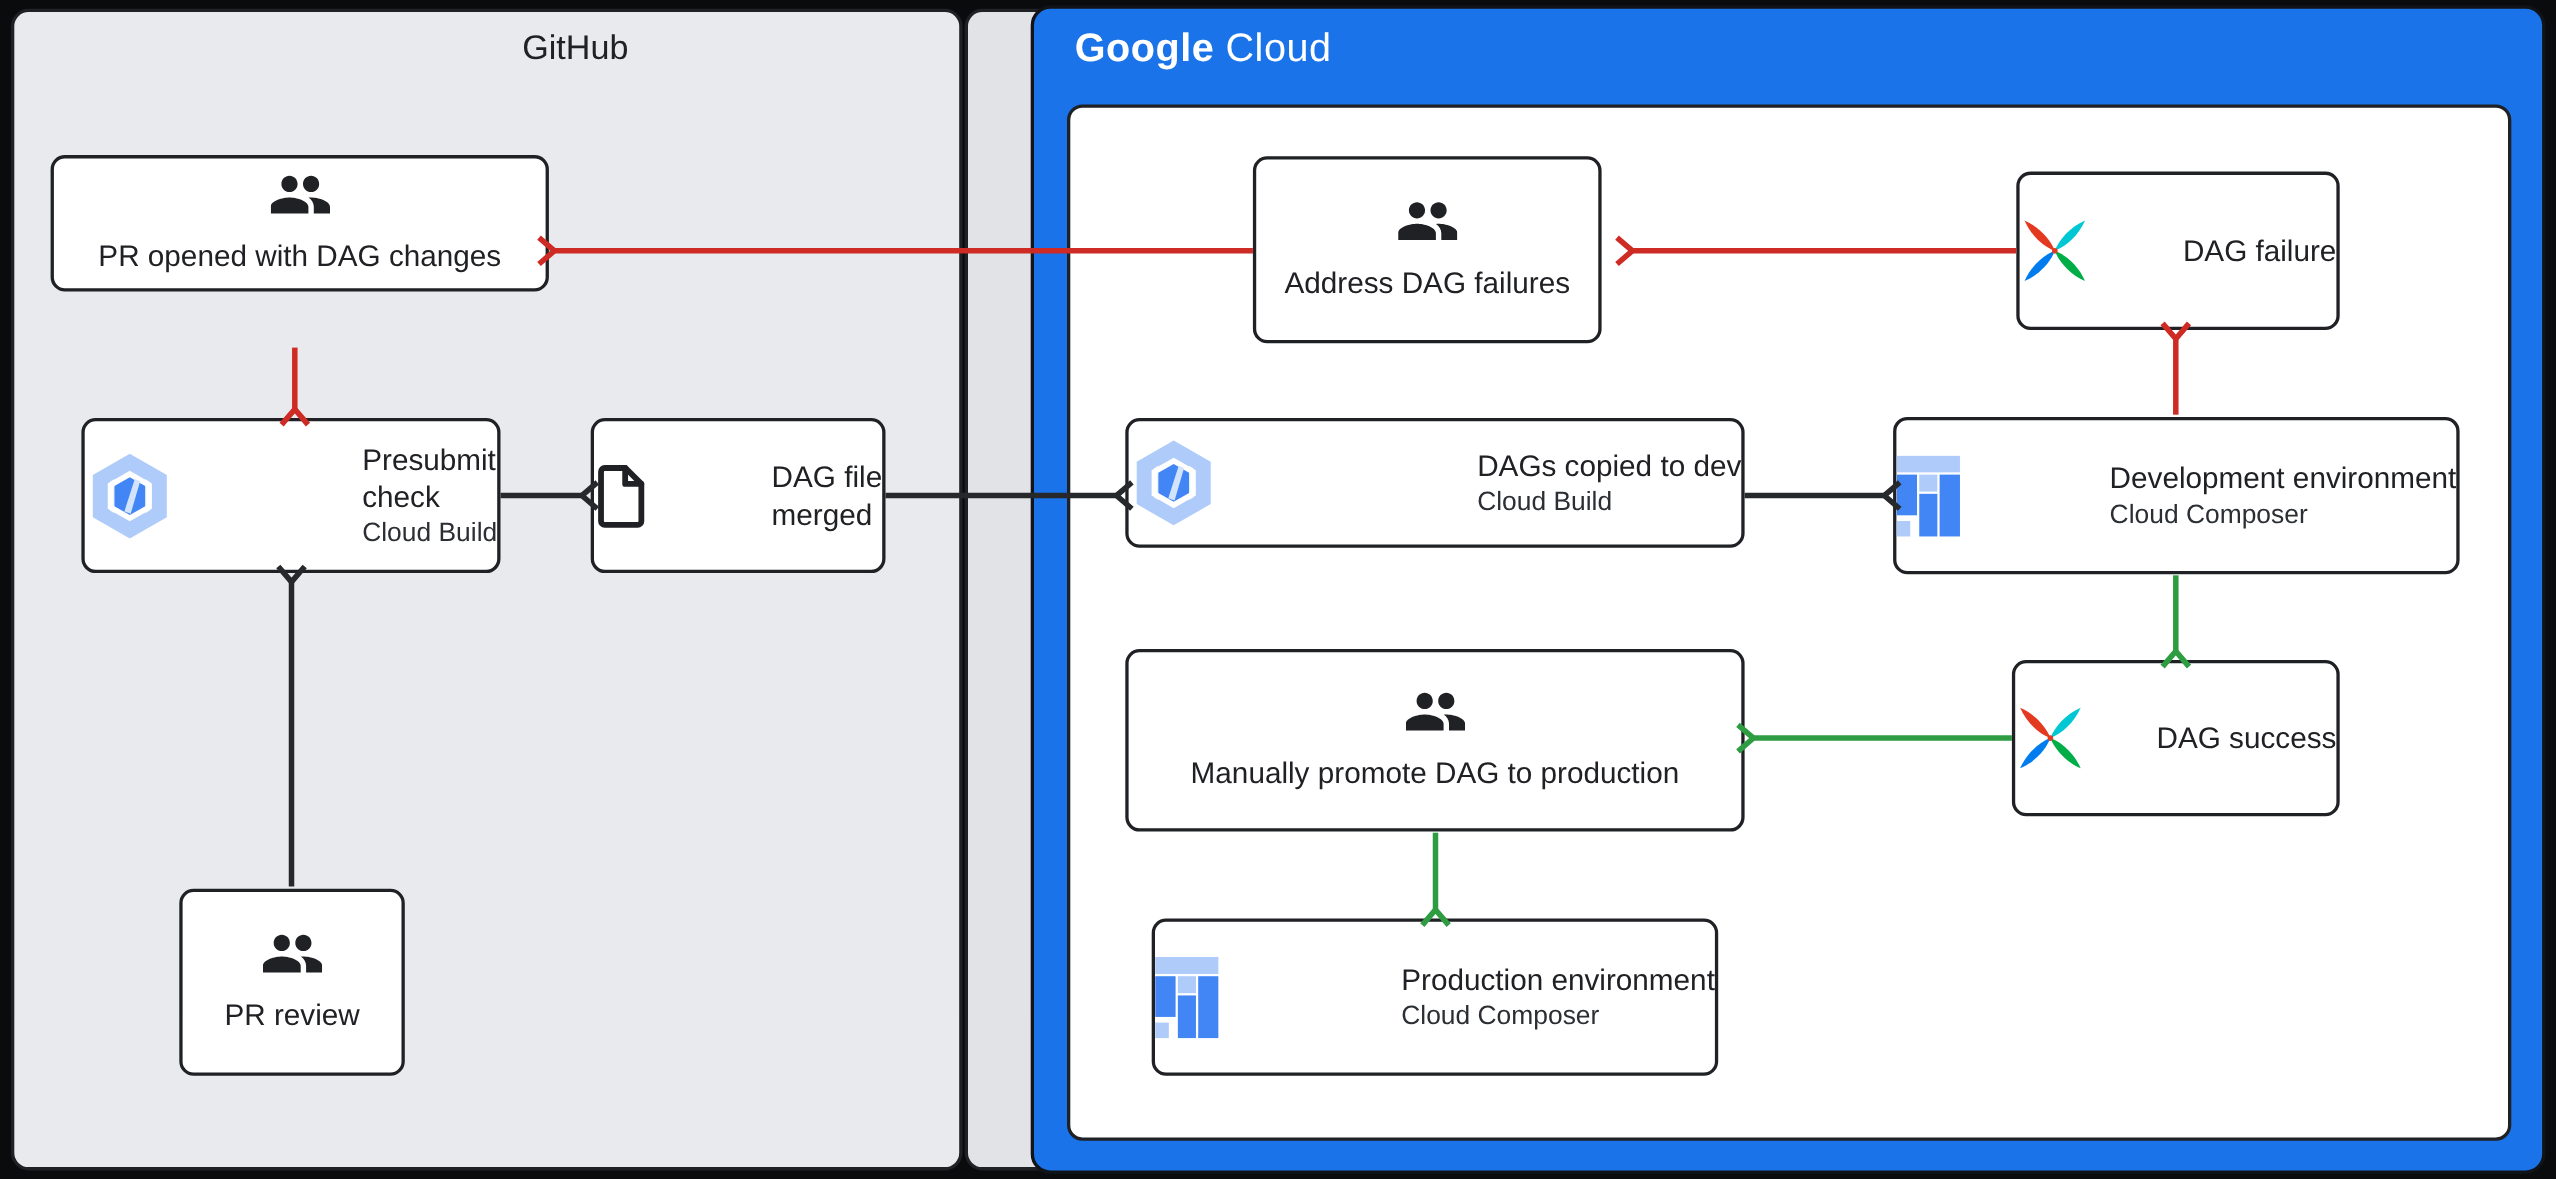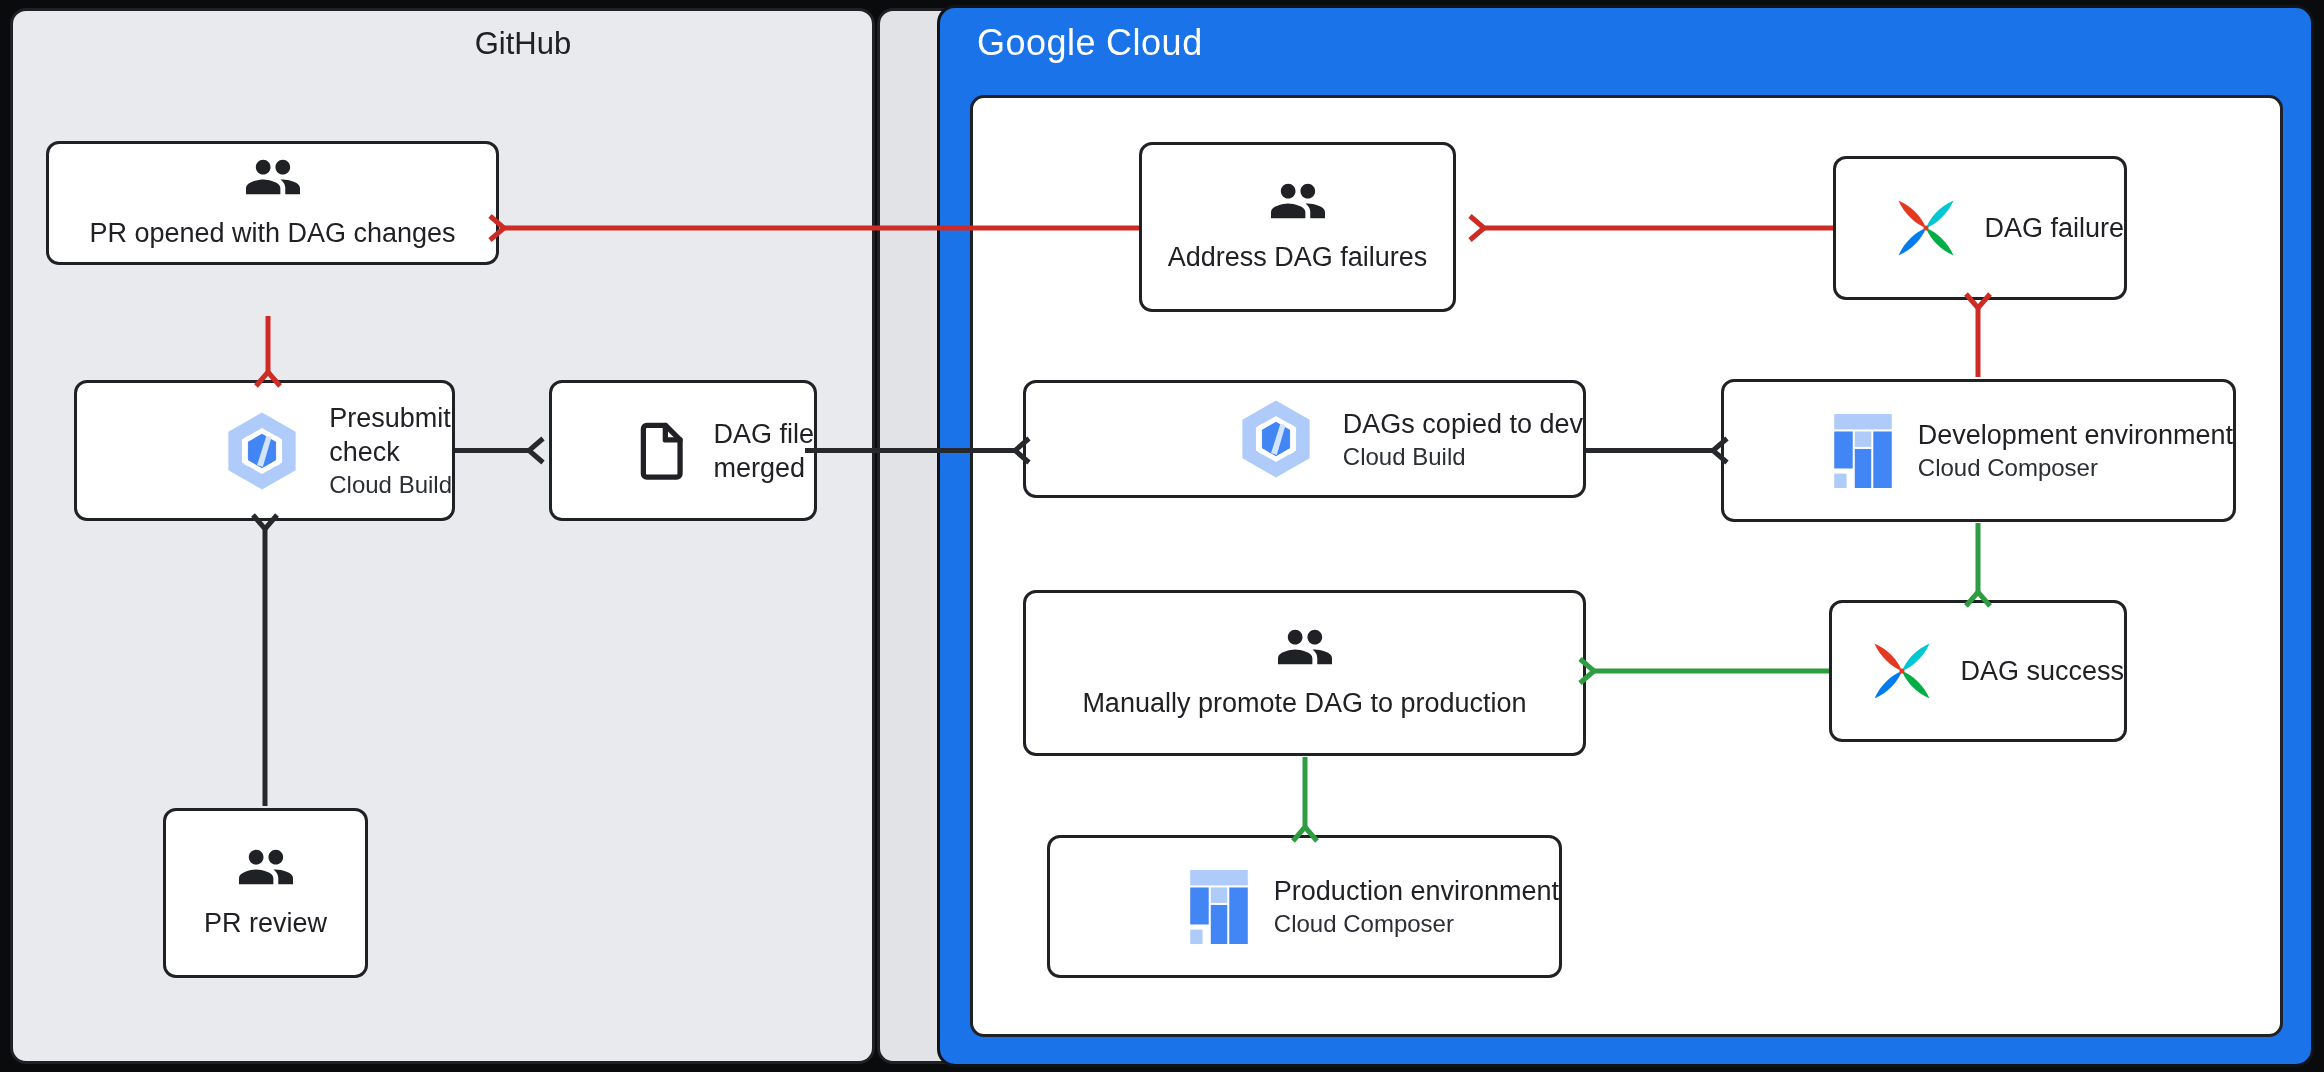--- a/index.html
+++ b/index.html
@@ -8,29 +8,29 @@
 
   
   .panel{position:absolute;box-sizing:border-box;border:3px solid var(--border_dark,#1f2125);}
   .github-panel{left:10px;top:8px;width:865px;height:1056px;background:var(--github_gray,#e8eaed);border-radius:16px;z-index:1;}
   .strip-panel{left:877px;top:8px;width:108px;height:1056px;background:var(--strip_gray,#e2e3e7);border-radius:16px;z-index:1;}
   .gcp-panel{left:937px;top:5px;width:1377px;height:1062px;background:var(--panel_blue,#1a73e8);border-radius:18px;border:3px solid #101418;z-index:2;}
   .inner-panel{left:970px;top:95px;width:1313px;height:942px;background:#fff;border-radius:14px;z-index:2;}
 
   .github-title{position:absolute;left:10px;top:26px;width:1026px;text-align:center;font-size:31px;color:var(--text_dark,#202124);z-index:2;}
   .gcp-title{position:absolute;left:977px;top:22px;color:#fff;font-size:36px;letter-spacing:.5px;z-index:3;}
-  .gcp-title .b1{font-weight:400;}
+  .gcp-title .b1{font-weight:700;}
   .gcp-title .b2{font-weight:400;margin-left:10px;}
 
   
   .node{position:absolute;box-sizing:border-box;background:#fff;border:3.5px solid var(--border_dark,#1f2125);
         border-radius:13px;z-index:3;display:flex;align-items:center;color:var(--text_dark,#202124);}
   .col-node{flex-direction:column;justify-content:center;gap:20px;text-align:center;}
   .col-node .nt{font-size:27px;line-height:32px;padding:0 14px;}
-  .row-node{flex-direction:row;justify-content:flex-end;gap:26px;text-align:left;}
+  .row-node{flex-direction:row;justify-content:space-between;gap:26px;text-align:left;}
   .row-node .nt{display:flex;flex-direction:column;}
   .nt .l{display:block;font-size:27px;line-height:34px;font-weight:500;}
   .nt .sub{display:block;font-size:24px;line-height:31px;font-weight:400;color:#2b2e33;}
 
   
   .pp{fill:var(--text_dark,#202124);}
   .cbl{fill:var(--icon_blue_light,#aecbfa);}
   .cbd{fill:var(--icon_blue,#4285f4);}
   .cbp{fill:var(--icon_blue_pale,#d2e3fc);}
   .af-red{fill:var(--airflow_red,#e43921);}
@@ -110,21 +110,21 @@
     <svg width="82" height="86">
         <use href="#sym-cloudbuild"></use>
       </svg>
     <div class="nt">
       <span class="l">Presubmit</span>
       <span class="l">check</span>
       <span class="sub">Cloud Build</span>
     </div>
   </div>
 
-  <div class="node row-node" style="left:537px;top:380px;width:268px;height:141px;margin-left:12px;">
+  <div class="node row-node" style="left:537px;top:380px;width:268px;height:141px;">
     <svg width="50" height="62">
         <use href="#sym-file"></use>
       </svg>
     <div class="nt">
       <span class="l">DAG file</span>
       <span class="l">merged</span>
     </div>
   </div>
 
   <div class="node col-node" style="left:163px;top:808px;width:205px;height:170px;">

